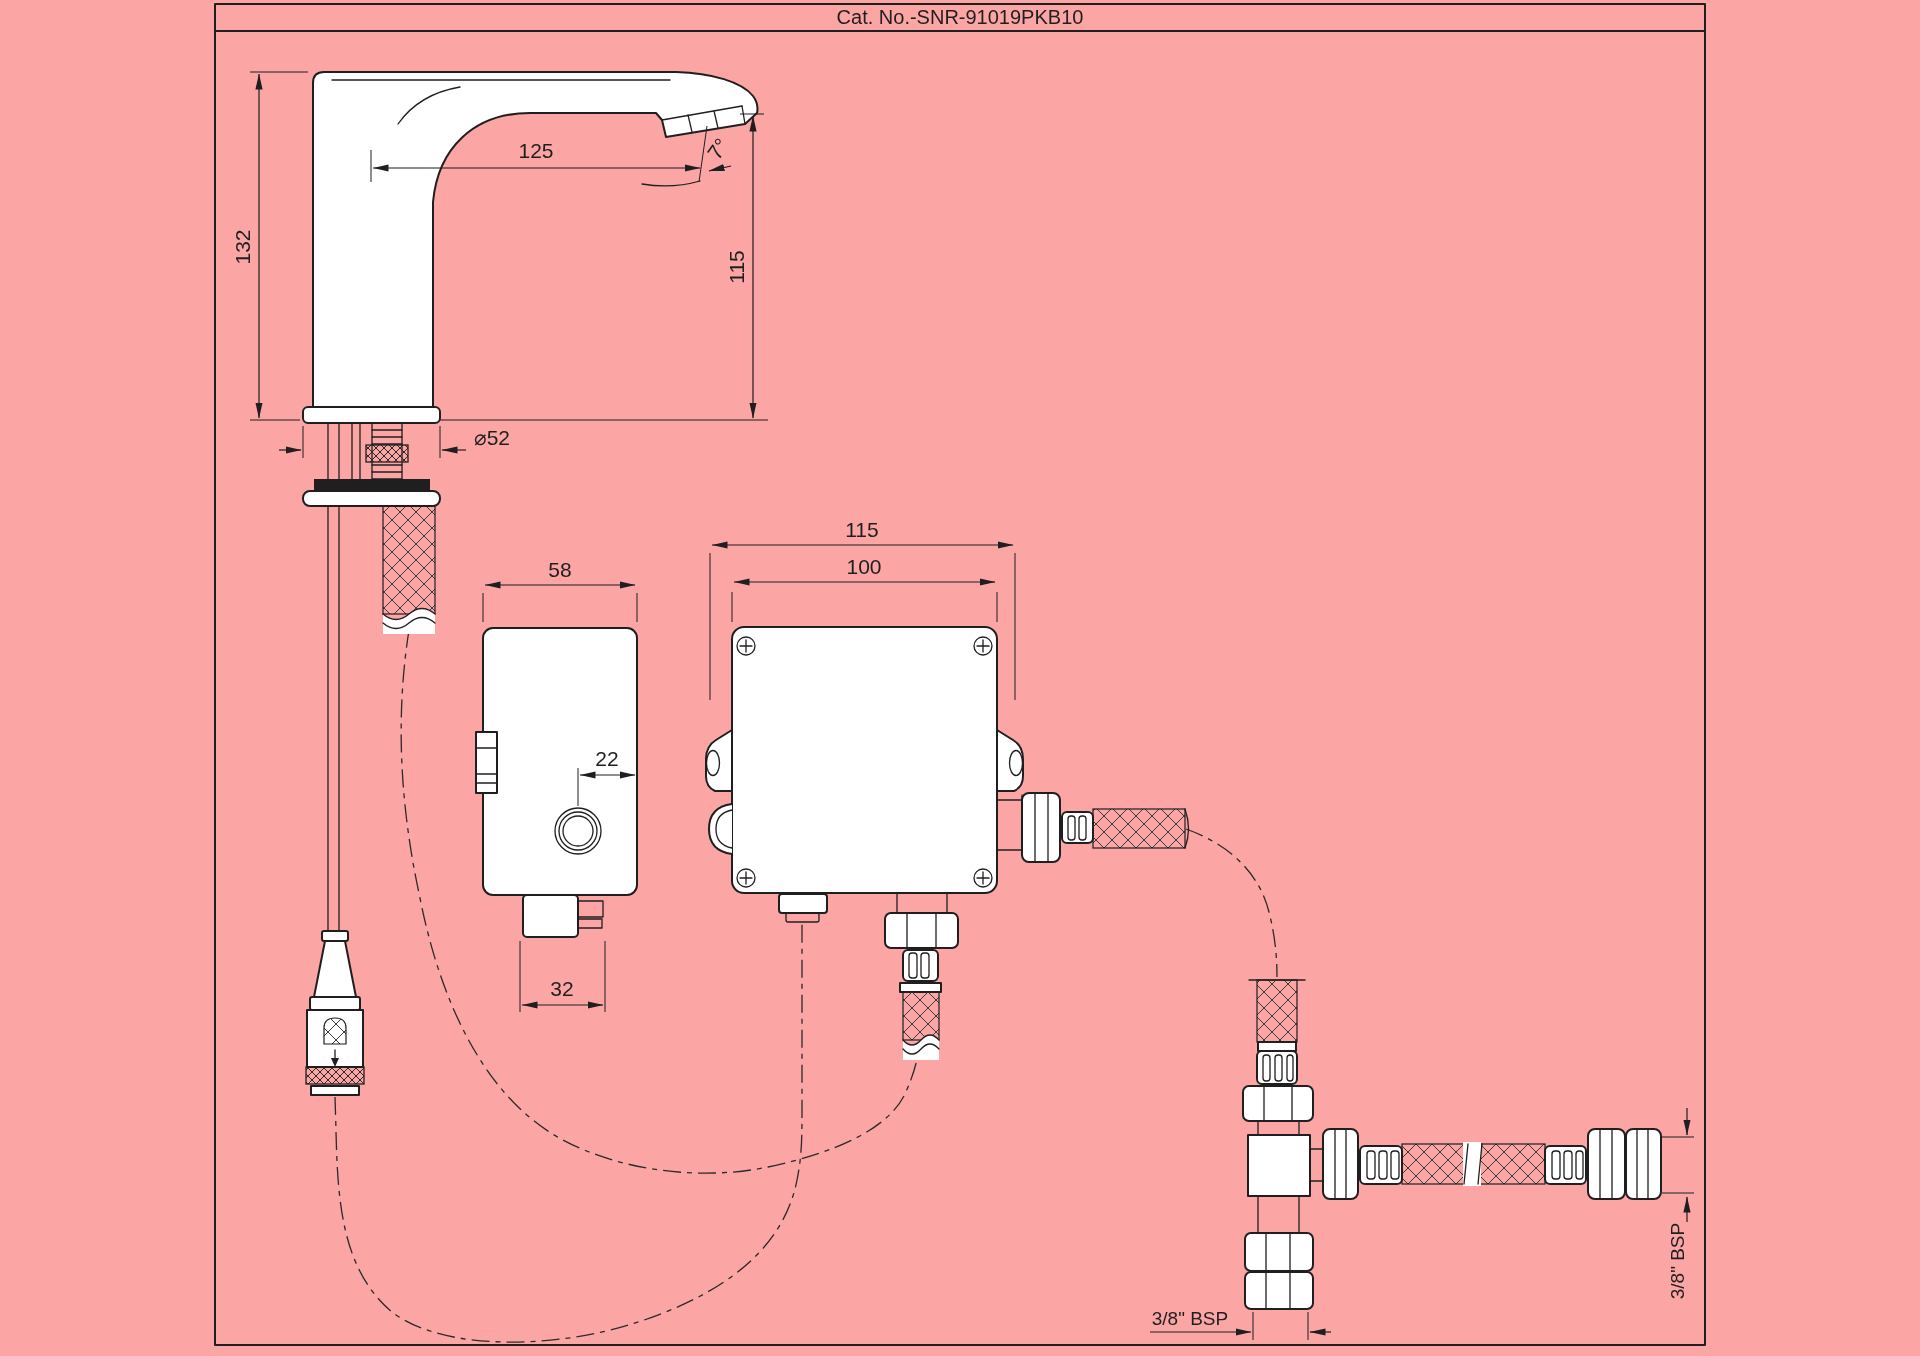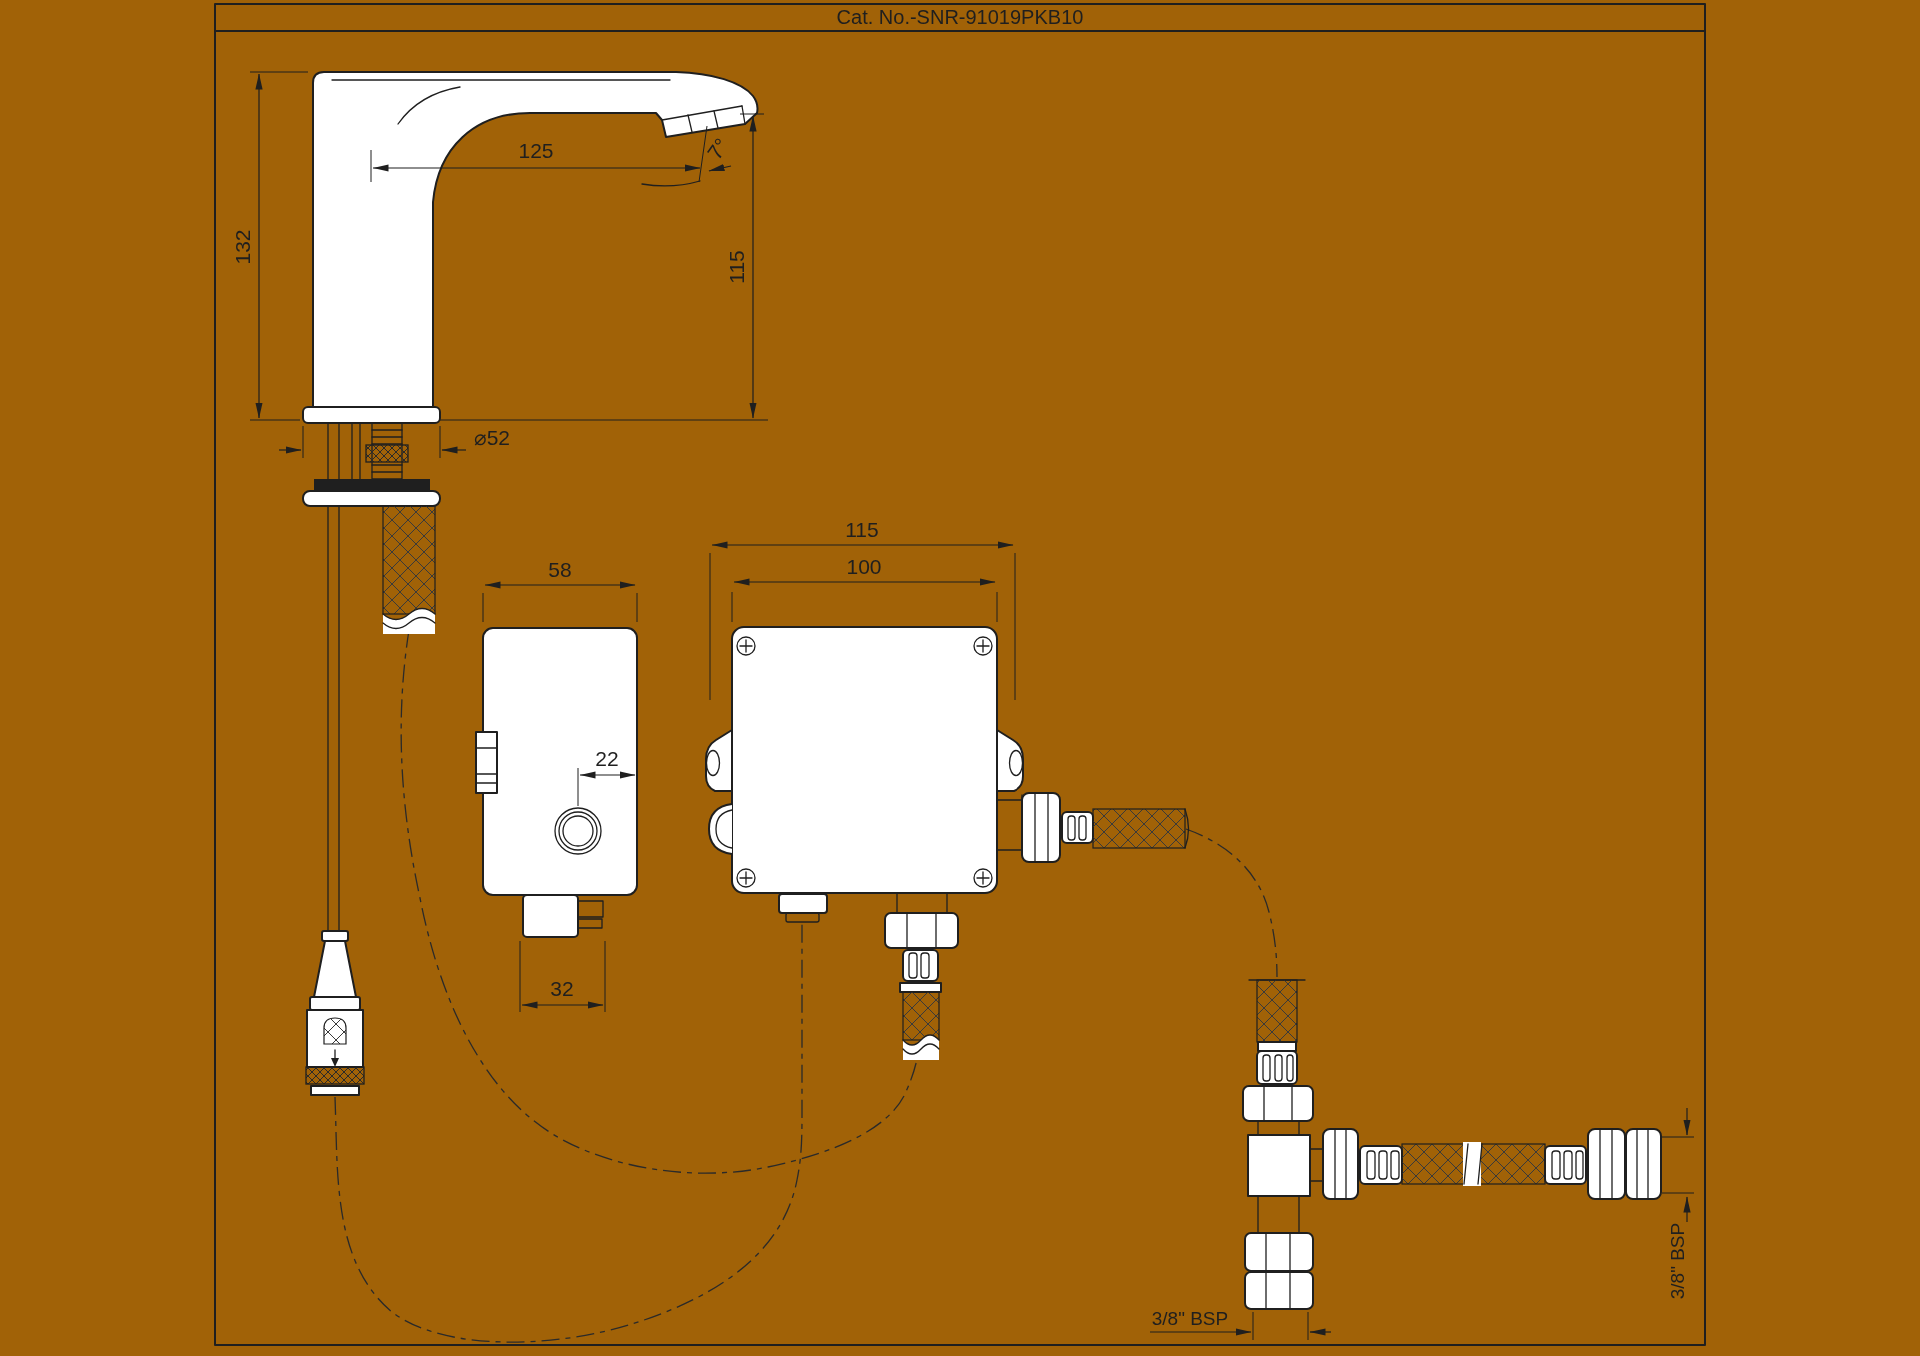--- a/index.html
+++ b/index.html
@@ -1,16 +1,16 @@
 <!DOCTYPE html>
 <html><head>
 <meta charset="utf-8">
 <style>
   html,body{margin:0;padding:0;background:#ffffff;}
-  #stage{position:relative;width:1920px;height:1356px;background:#a16207;overflow:hidden;
+  #stage{position:relative;width:1920px;height:1356px;background:#fca5a5;overflow:hidden;
          font-family:"Liberation Sans",sans-serif;}
   svg{position:absolute;left:0;top:0;}
   .ol{fill:none;stroke:#1f1f1f;stroke-width:2;stroke-linejoin:round;stroke-linecap:round;}
   .ol-f{fill:#ffffff;stroke:#1f1f1f;stroke-width:2;stroke-linejoin:round;}
   .thin{fill:none;stroke:#1f1f1f;stroke-width:1.3;stroke-linejoin:round;stroke-linecap:round;}
   .diml{fill:none;stroke:#1f1f1f;stroke-width:1.2;}
   .ext{fill:none;stroke:#1f1f1f;stroke-width:1;}
   .dash{fill:none;stroke:#2a2a2a;stroke-width:1.3;stroke-dasharray:18 6 5 6;}
   .dimt{font:21px "Liberation Sans",sans-serif;fill:#1f1f1f;text-anchor:middle;}
   .titlet{font:20px "Liberation Sans",sans-serif;fill:#1f1f1f;text-anchor:middle;}

